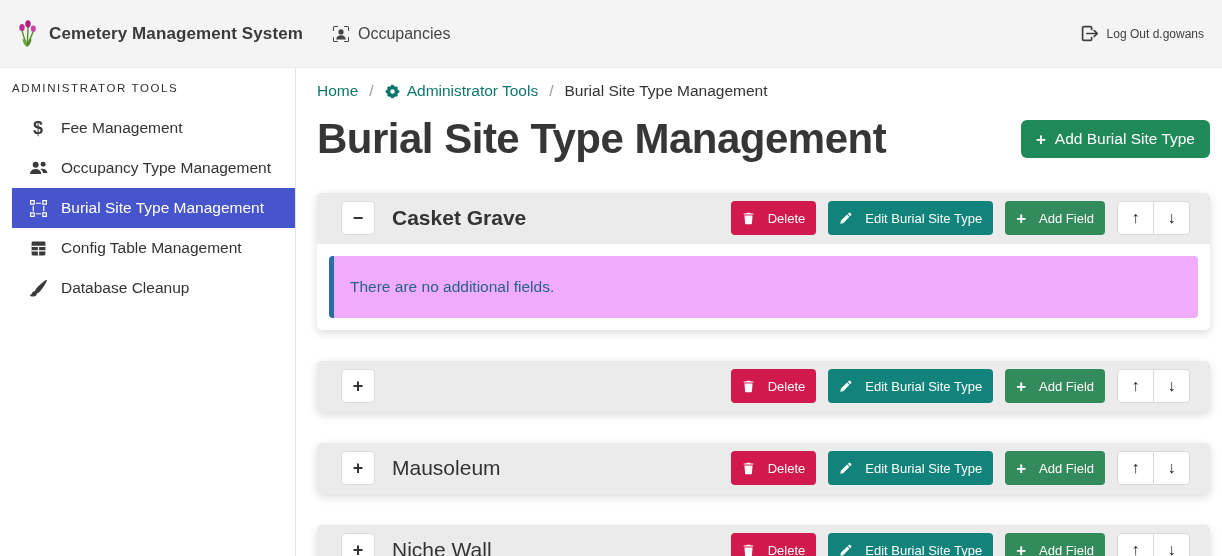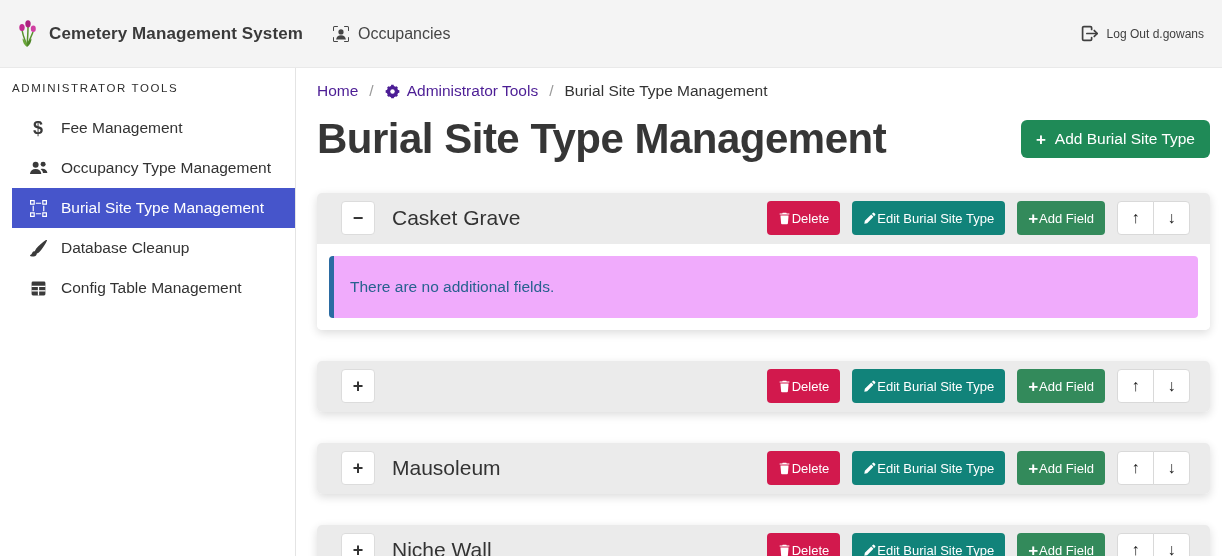--- a/index.html
+++ b/index.html
@@ -34,21 +34,21 @@
     font-size: 15.5px; color: #333; height: 40px; cursor: pointer;
   }
   .side-item .side-icon { width: 20px; display: flex; justify-content: center; align-items: center; color: #3a3a3a; }
   .side-item.active { background: #4655cb; color: #fff; }
   .side-item.active .side-icon { color: #fff; }
   .dollar-glyph { font-size: 18px; font-weight: 700; line-height: 1; }
 
   
   .main { flex: 1; padding: 14px 12px 0 21px; background: #fff; }
   .breadcrumb { display: flex; align-items: center; gap: 9px; font-size: 15.5px; margin-bottom: 12px; }
-  .crumb-link { color: #4c1d95; display: flex; align-items: center; gap: 7px; }
+  .crumb-link { color: #0f766e; display: flex; align-items: center; gap: 7px; }
   .crumb-sep { color: #999; padding: 0 2px; }
   .crumb-current { color: #333; }
 
   .page-header { display: flex; justify-content: space-between; align-items: center; margin: 8px 0 26px 0; }
   .page-title { font-size: 42px; font-weight: 700; color: #363636; letter-spacing: -.5px; line-height: 1.3; }
   .btn { border: none; cursor: pointer; color: #fff; display: inline-flex; align-items: center; justify-content: center; font-family: inherit; }
   .btn-add-primary {
     background: #1f8a57; font-size: 15.5px; height: 38px; padding: 0 15px;
     border-radius: 6px; gap: 9px;
   }
@@ -56,23 +56,23 @@
 
   
   .panel { border-radius: 5px; margin-bottom: 31px; box-shadow: 0 3px 10px rgba(0,0,0,.14); background: #fff; overflow: hidden; }
   .panel-header { background: #ebebeb; height: 51px; display: flex; align-items: center; gap: 17px; padding: 0 20px 0 24px; }
   .toggle-btn {
     width: 34px; height: 34px; background: #fff; border: 1px solid #dcdcdc; border-radius: 4px;
     font-size: 18px; font-weight: 700; color: #333; cursor: pointer; flex: 0 0 auto;
     display: flex; align-items: center; justify-content: center; font-family: inherit;
   }
   .panel-title { font-size: 21px; color: #333; font-weight: 400; }
-  .panel.expanded .panel-title { font-weight: 400; }
+  .panel.expanded .panel-title { font-weight: 700; }
   .header-actions { margin-left: auto; display: flex; align-items: center; gap: 12px; }
-  .btn-sm { height: 34px; border-radius: 4px; font-size: 13px; gap: 1px; padding: 0 11px; }
+  .btn-sm { height: 34px; border-radius: 4px; font-size: 13px; gap: 13px; padding: 0 11px; }
   .btn-delete { background: #d2194d; }
   .btn-edit { background: #11837a; }
   .btn-addfield { background: #338a5b; }
   .move-group { display: flex; }
   .move-btn {
     width: 37px; height: 34px; background: #fff; border: 1px solid #d9d9d9;
     color: #222; font-size: 16px; cursor: pointer; display: flex; align-items: center; justify-content: center;
     font-family: inherit;
   }
   .move-btn.up { border-radius: 4px 0 0 4px; }
@@ -163,39 +163,39 @@
         <svg width="17" height="17" viewBox="0 0 16 16" fill="currentColor">
           <path d="M0 0v4.5h4.5V0zm3.4 1.1v2.3H1.1V1.1zM11.5 0v4.5H16V0zm3.4 1.1v2.3h-2.3V1.1zM0 11.5V16h4.5v-4.5zm3.4 1.1v2.3H1.1v-2.3zM11.5 11.5V16H16v-4.5zm3.4 1.1v2.3h-2.3v-2.3z"></path>
           <path d="M2.5 5.5h1.1v5H2.5zM12.4 5.5h1.1v5h-1.1zM5.5 2.5h5v1.1h-5zM5.5 12.4h5v1.1h-5z"></path>
         </svg>
       </span>
       <span>Burial Site Type Management</span>
     </div>
 
     <div class="side-item">
       <span class="side-icon">
-        <svg width="17" height="17" viewBox="0 0 16 16" fill="currentColor">
-          <path d="M15.8.1c.2.1.3.4.1.6-1.5 3.4-4.7 8.2-7.1 10.6-.7.7-1.5 1.2-2.4 1.5 0 .2-.1.5-.2.9-.2.7-.7 1.5-1.7 1.7-1 .3-2.1.3-3.1.1-.2 0-.4-.1-.6-.1-.2-.1-.3-.2-.5-.3-.1-.1-.2-.2-.2-.3-.1-.2 0-.3 0-.4.1-.2.3-.4.5-.5.4-.2.6-.5.9-.8l.3-.5.1-.2c.2-.3.3-.5.5-.8.5-.7 1.2-.9 1.7-.9h.4c.1-.2.1-.4.2-.6.3-.6.7-1.4 1.2-2.1C8.1 5.6 12.1 2 15 .1c.3-.1.6-.1.8 0z"></path>
-        </svg>
-      </span>
-      <span>Database Cleanup</span>
-    </div>
-
-    <div class="side-item">
-      <span class="side-icon">
         <svg width="17" height="17" viewBox="0 0 16 16">
           <path fill="currentColor" d="M2.8 1.5h10.4a1.3 1.3 0 0 1 1.3 1.3v10.4a1.3 1.3 0 0 1-1.3 1.3H2.8a1.3 1.3 0 0 1-1.3-1.3V2.8a1.3 1.3 0 0 1 1.3-1.3z"></path>
           <g stroke="#fff" stroke-width="1.2">
             <line x1="1.4" y1="6" x2="14.6" y2="6"></line>
             <line x1="8" y1="6" x2="8" y2="14.6"></line>
             <line x1="1.4" y1="10.2" x2="14.6" y2="10.2"></line>
           </g>
         </svg>
       </span>
       <span>Config Table Management</span>
+    </div>
+
+    <div class="side-item">
+      <span class="side-icon">
+        <svg width="17" height="17" viewBox="0 0 16 16" fill="currentColor">
+          <path d="M15.8.1c.2.1.3.4.1.6-1.5 3.4-4.7 8.2-7.1 10.6-.7.7-1.5 1.2-2.4 1.5 0 .2-.1.5-.2.9-.2.7-.7 1.5-1.7 1.7-1 .3-2.1.3-3.1.1-.2 0-.4-.1-.6-.1-.2-.1-.3-.2-.5-.3-.1-.1-.2-.2-.2-.3-.1-.2 0-.3 0-.4.1-.2.3-.4.5-.5.4-.2.6-.5.9-.8l.3-.5.1-.2c.2-.3.3-.5.5-.8.5-.7 1.2-.9 1.7-.9h.4c.1-.2.1-.4.2-.6.3-.6.7-1.4 1.2-2.1C8.1 5.6 12.1 2 15 .1c.3-.1.6-.1.8 0z"></path>
+        </svg>
+      </span>
+      <span>Database Cleanup</span>
     </div>
   </aside>
 
   <main class="main">
 
     <nav class="breadcrumb">
       <a class="crumb-link">
         <span>Home</span>
       </a>
       <span class="crumb-sep">/</span>

